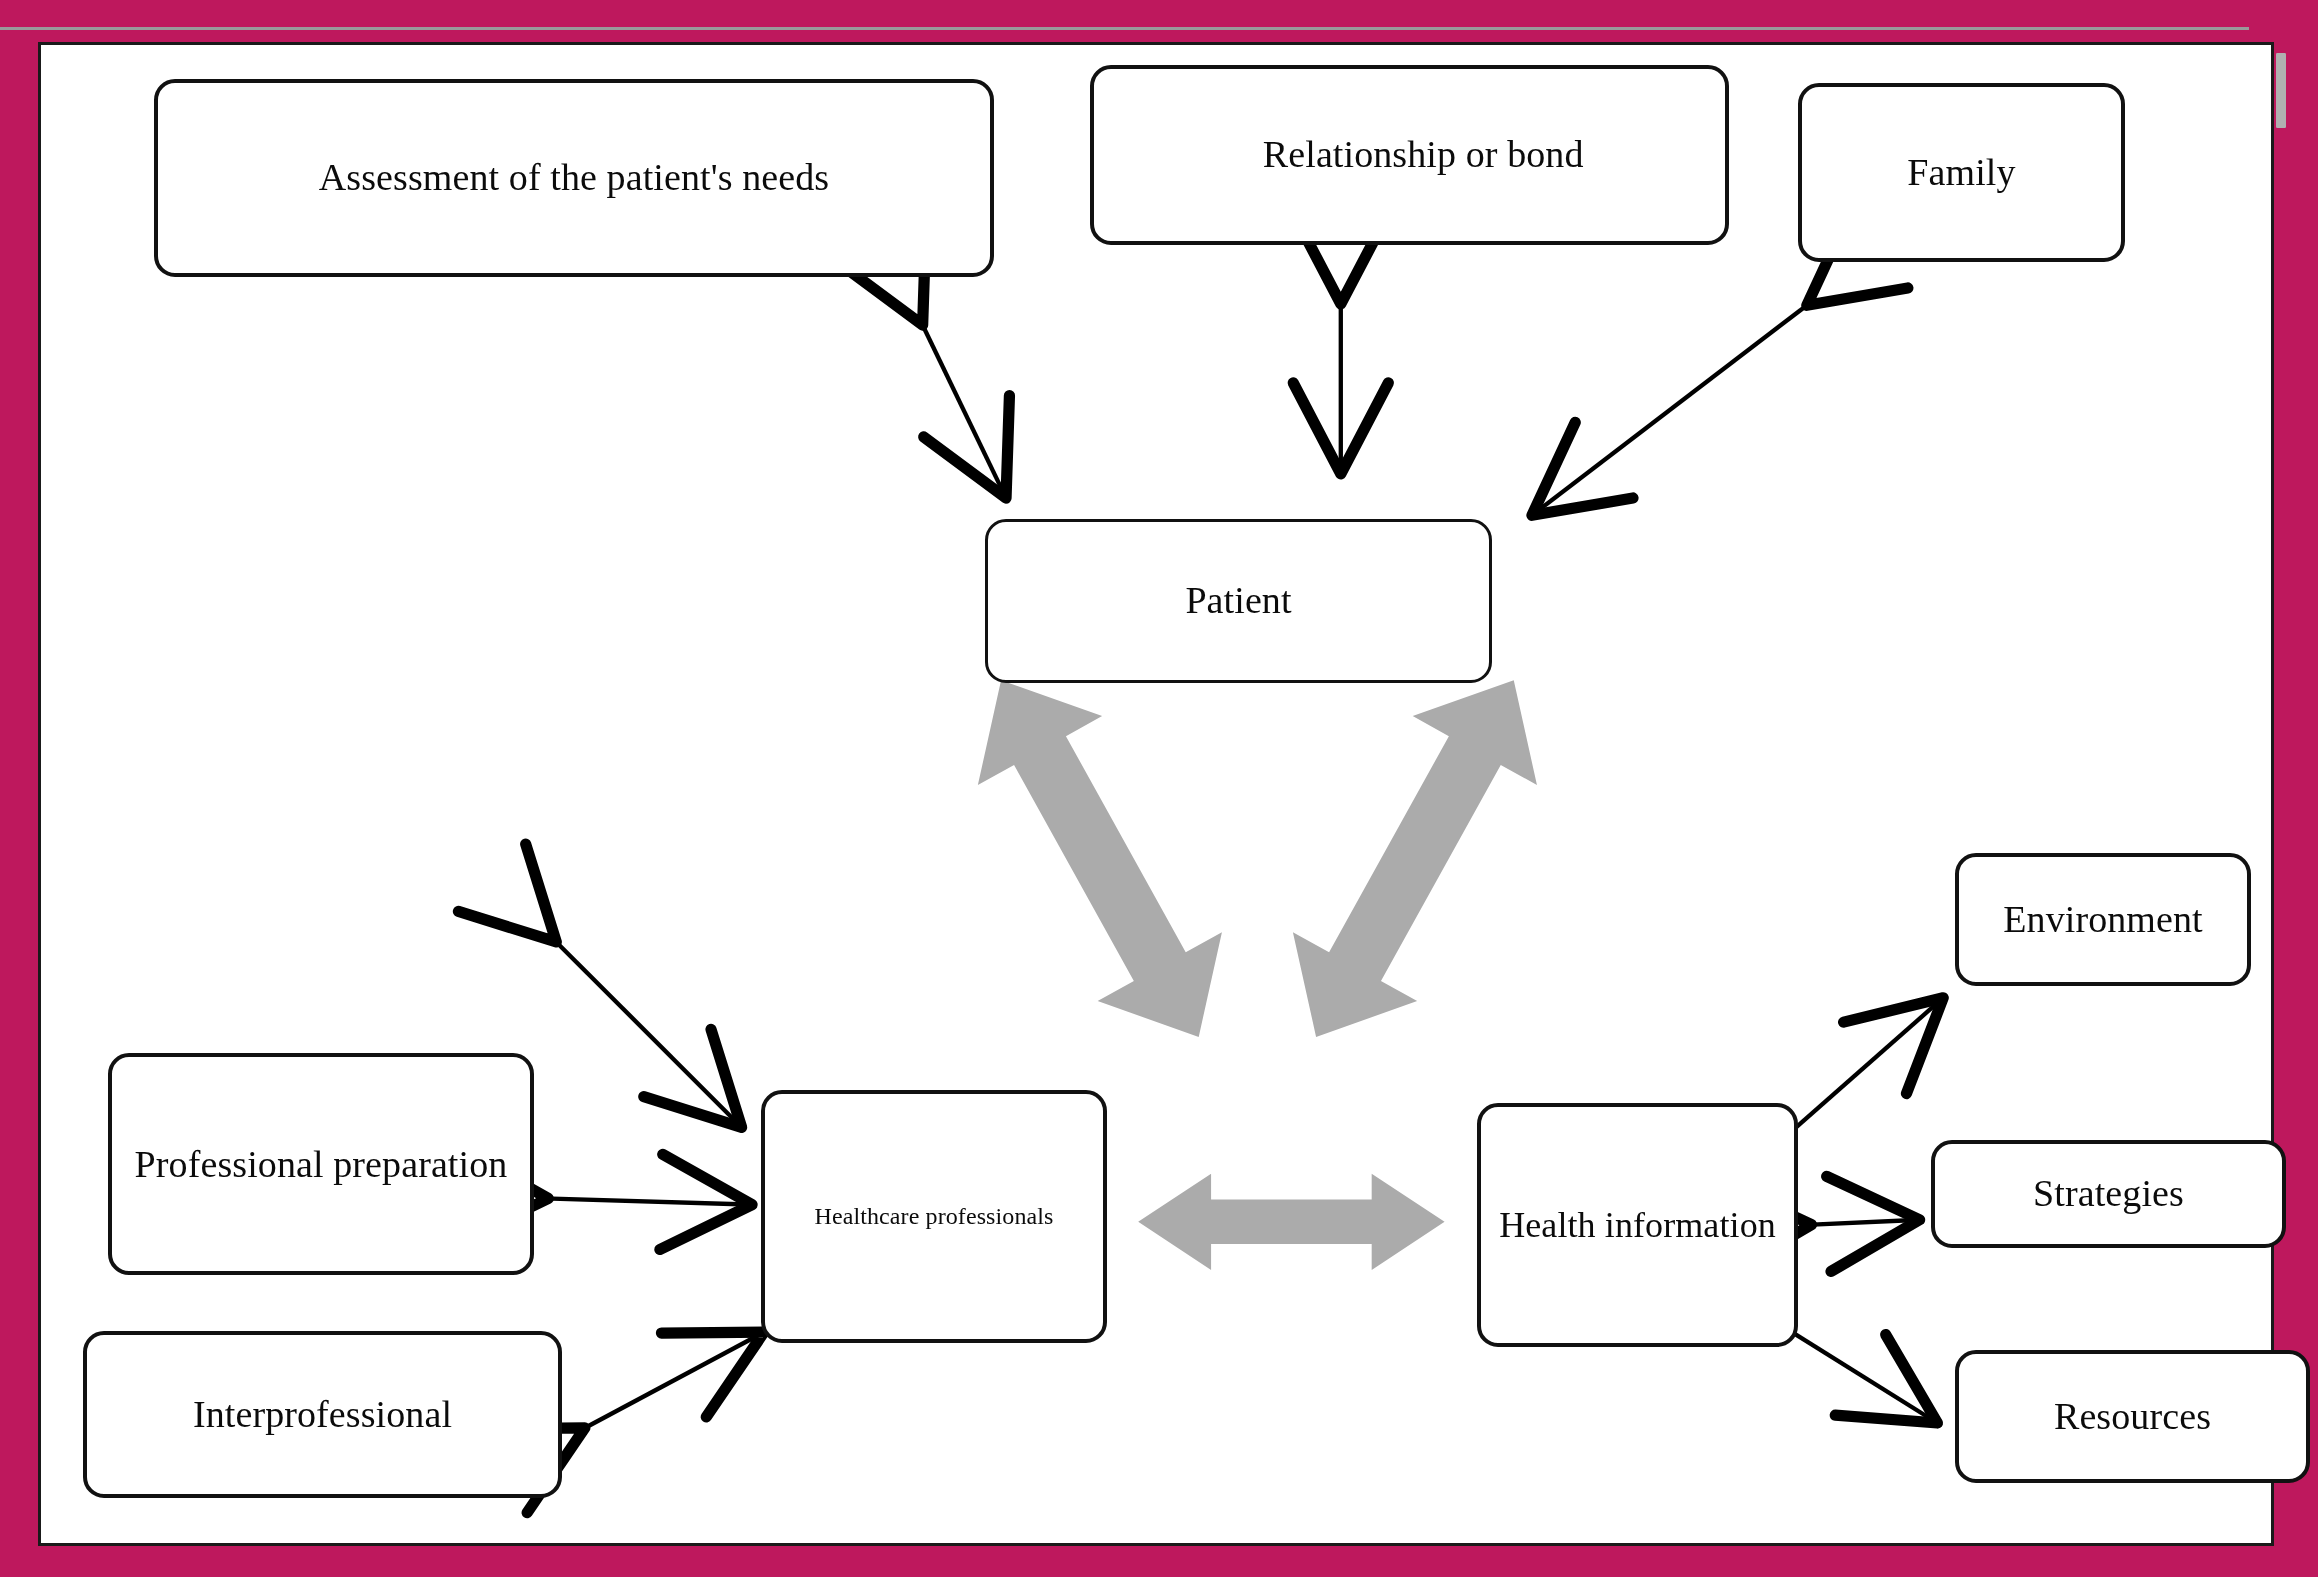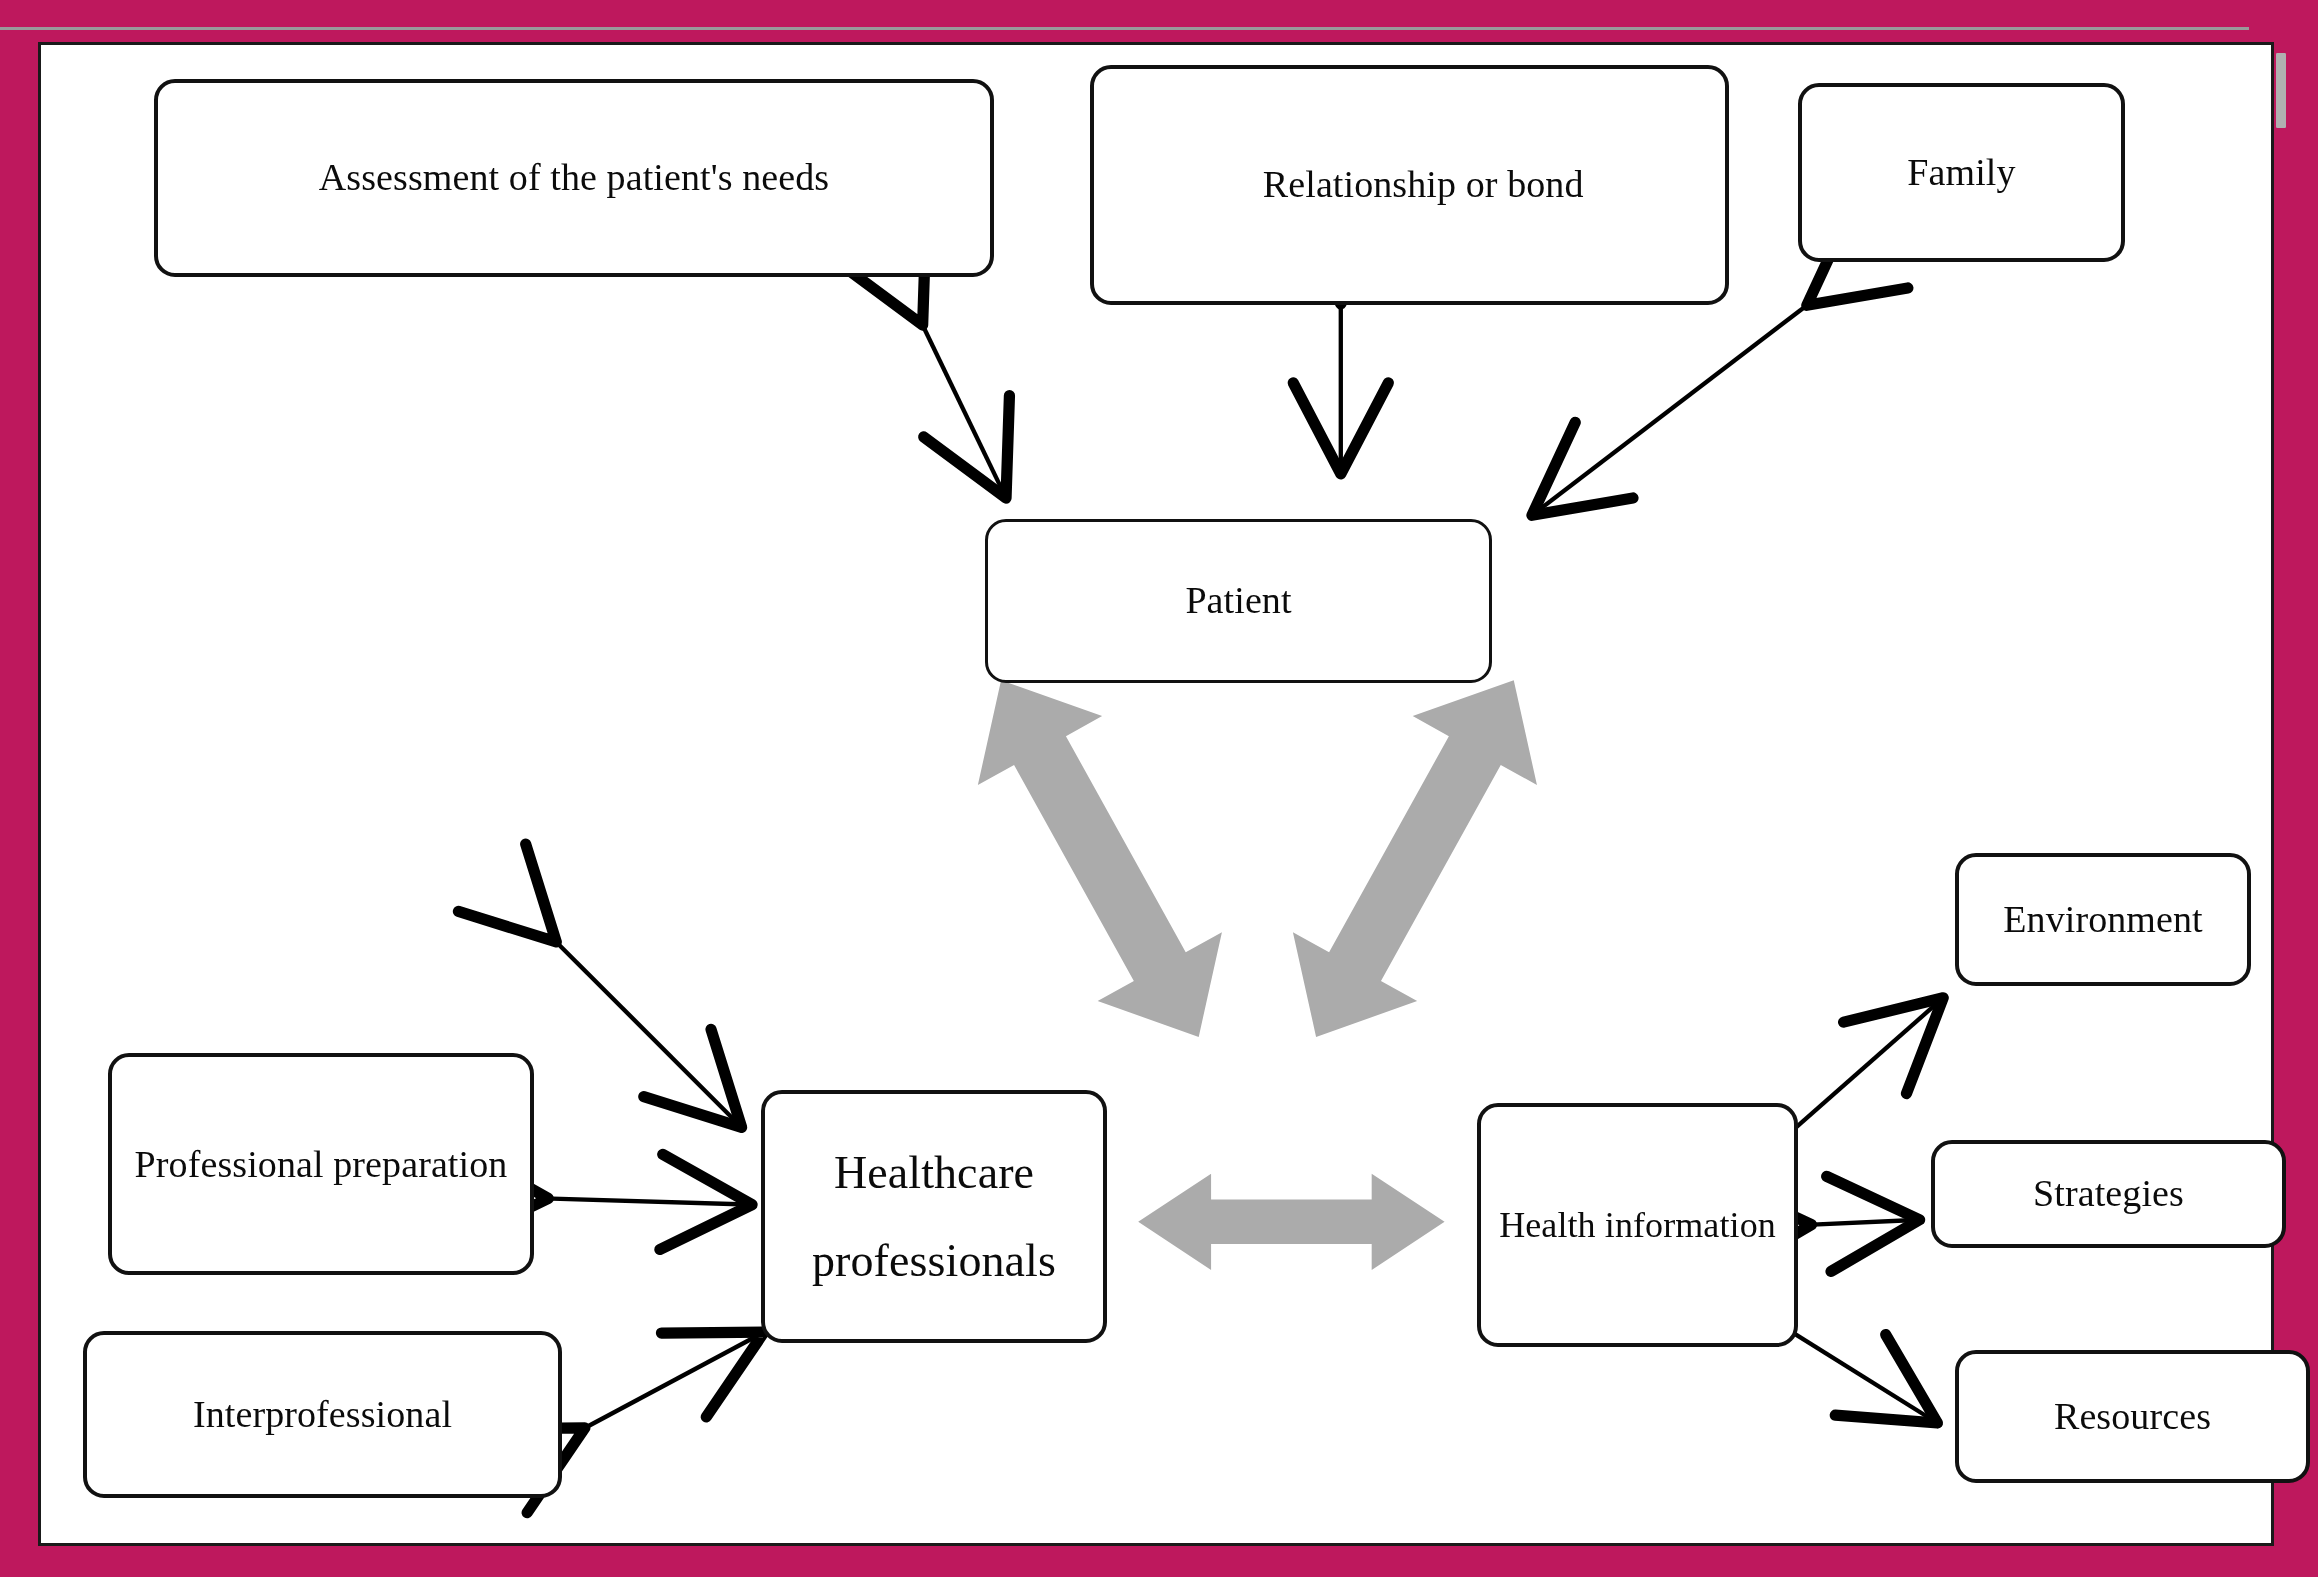--- a/index.html
+++ b/index.html
@@ -101,42 +101,42 @@
         <path d="M -248,0 L -130,-78 L -130,-36 L 130,-36 L 130,-78 L 248,0
                  L 130,78 L 130,36 L -130,36 L -130,78 Z"></path>
       </g>
     </g>
   </svg>
 
   <div class="node" style="left:154px;top:79px;width:840px;height:198px;">
     <span>Assessment of the patient's needs</span>
   </div>
 
-  <div class="node" style="left:1090px;top:65px;width:639px;height:240px;padding-left:36px;">
+  <div class="node" style="left:1090px;top:65px;width:639px;height:180px;padding-left:36px;">
     <span>Relationship or bond</span>
   </div>
 
   <div class="node" style="left:1798px;top:83px;width:327px;height:179px;">
     <span>Family</span>
   </div>
 
   <div class="node" style="left:985px;top:519px;width:507px;height:164px;border-width:3.7px;">
     <span>Patient</span>
   </div>
 
 
   <div class="node two-line" style="left:108px;top:1053px;width:426px;height:222px;">
     <span>Professional preparation</span>
   </div>
 
   <div class="node" style="left:83px;top:1331px;width:479px;height:167px;">
     <span>Interprofessional</span>
   </div>
 
-  <div class="node two-line" style="left:761px;top:1090px;width:346px;height:253px;font-size:46px;">
+  <div class="node two-line" style="left:761px;top:1090px;width:346px;height:253px;font-size:24px;">
     <span>Healthcare professionals</span>
   </div>
 
   <div class="node two-line" style="left:1477px;top:1103px;width:321px;height:244px;font-size:36px;">
     <span>Health information</span>
   </div>
 
   <div class="node" style="left:1955px;top:853px;width:296px;height:133px;">
     <span>Environment</span>
   </div>

